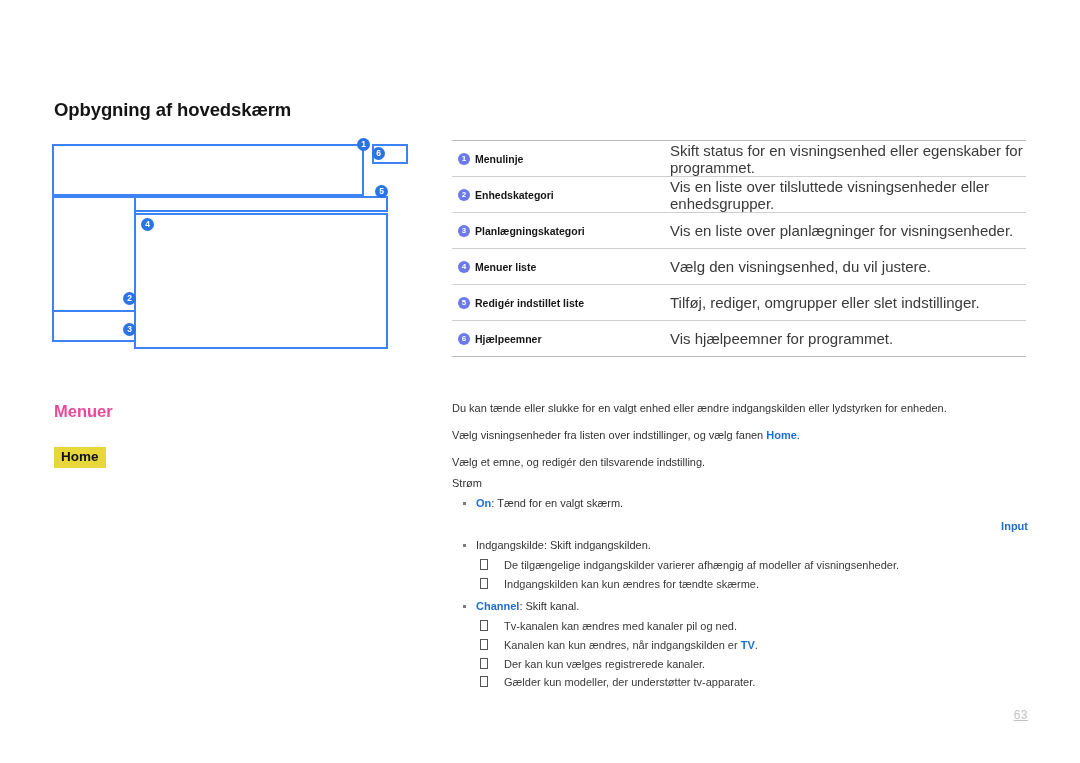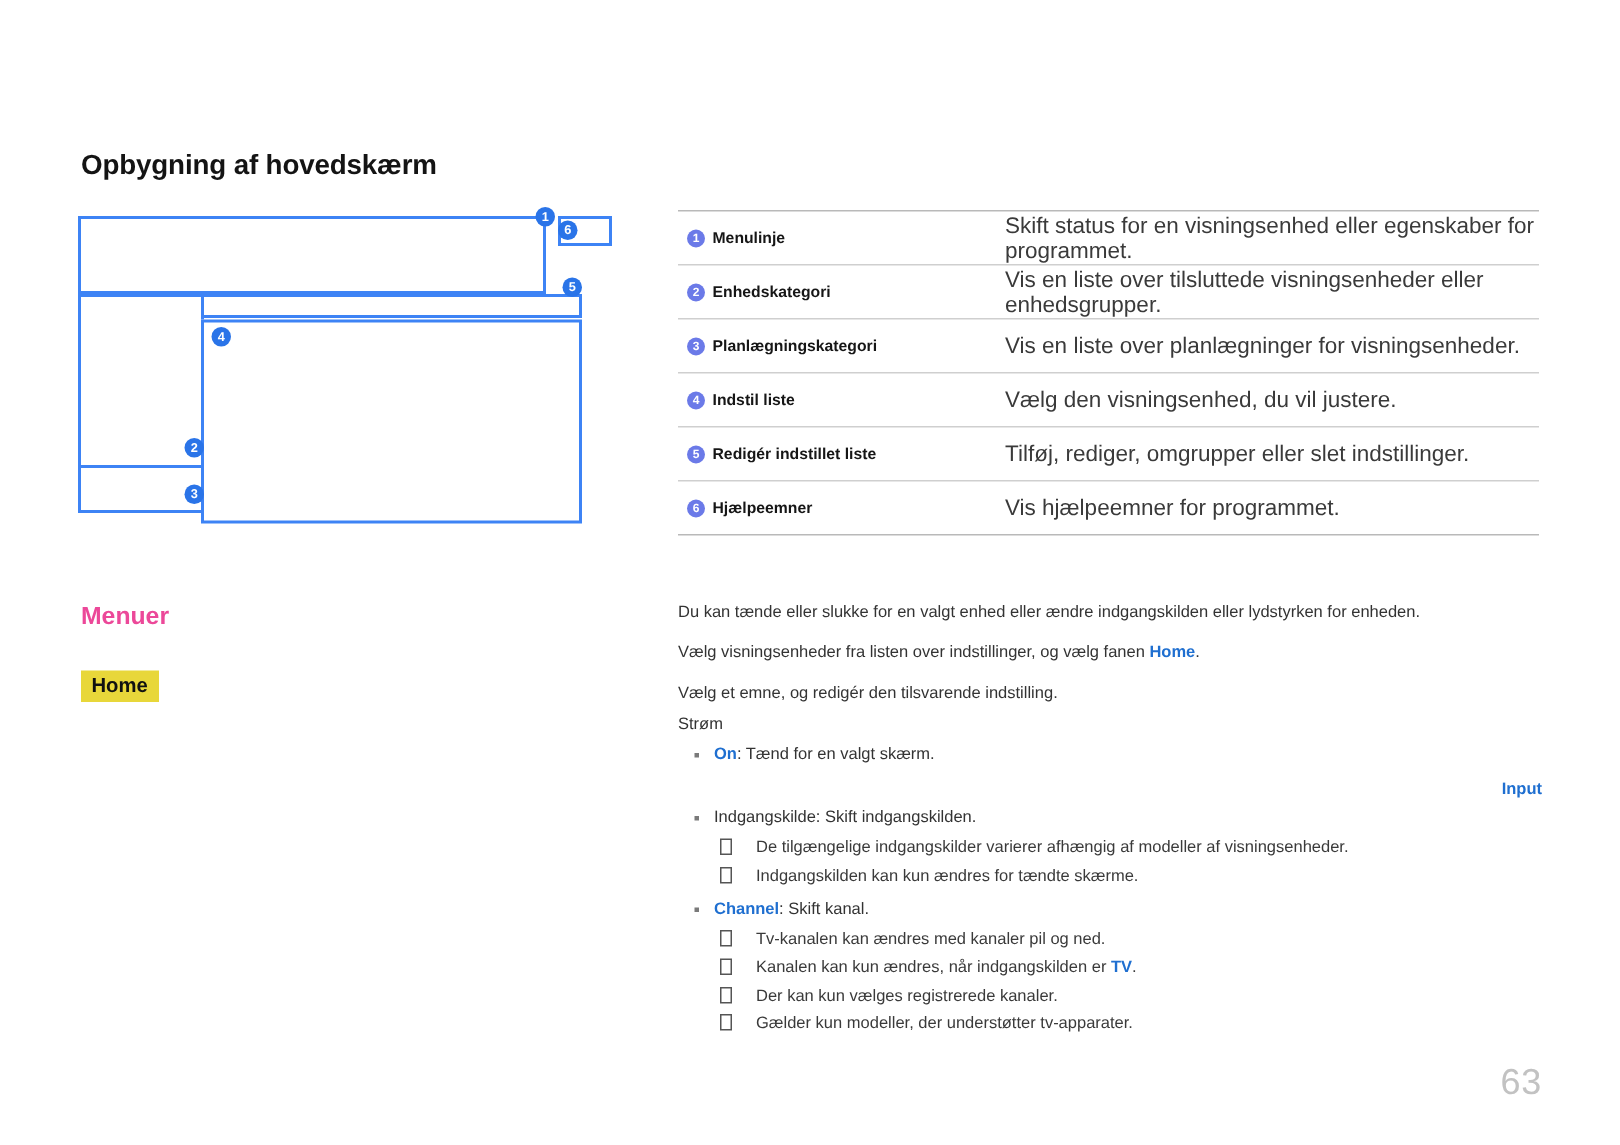--- a/index.html
+++ b/index.html
@@ -235,23 +235,24 @@
   .tofu::after {
     content: "";
     display: block;
   }
 
   
   .page-number {
     position: absolute;
     right: 52px;
     top: 708px;
-    font-size: 24px;
+    font-size: 12px;
     color: #c2c2c2;
     letter-spacing: 0.5px;
+    text-decoration: underline;
   }
 </style>
 </head>
 <body>
 
 <div class="page">
 
   <div class="section-title">Opbygning af hovedskærm</div>
 
   <div class="diagram">
@@ -299,21 +300,21 @@
             <span class="tbadge">3</span>
             <span class="lbl-text">Planlægningskategori</span>
           </div>
         </td>
         <td class="td-desc">Vis en liste over planlægninger for visningsenheder.</td>
       </tr>
       <tr>
         <td class="td-label">
           <div class="lbl-wrap">
             <span class="tbadge">4</span>
-            <span class="lbl-text">Indstil liste</span>
+            <span class="lbl-text">Menuer liste</span>
           </div>
         </td>
         <td class="td-desc">Vælg den visningsenhed, du vil justere.</td>
       </tr>
       <tr>
         <td class="td-label">
           <div class="lbl-wrap">
             <span class="tbadge">5</span>
             <span class="lbl-text">Redigér indstillet liste</span>
           </div>

